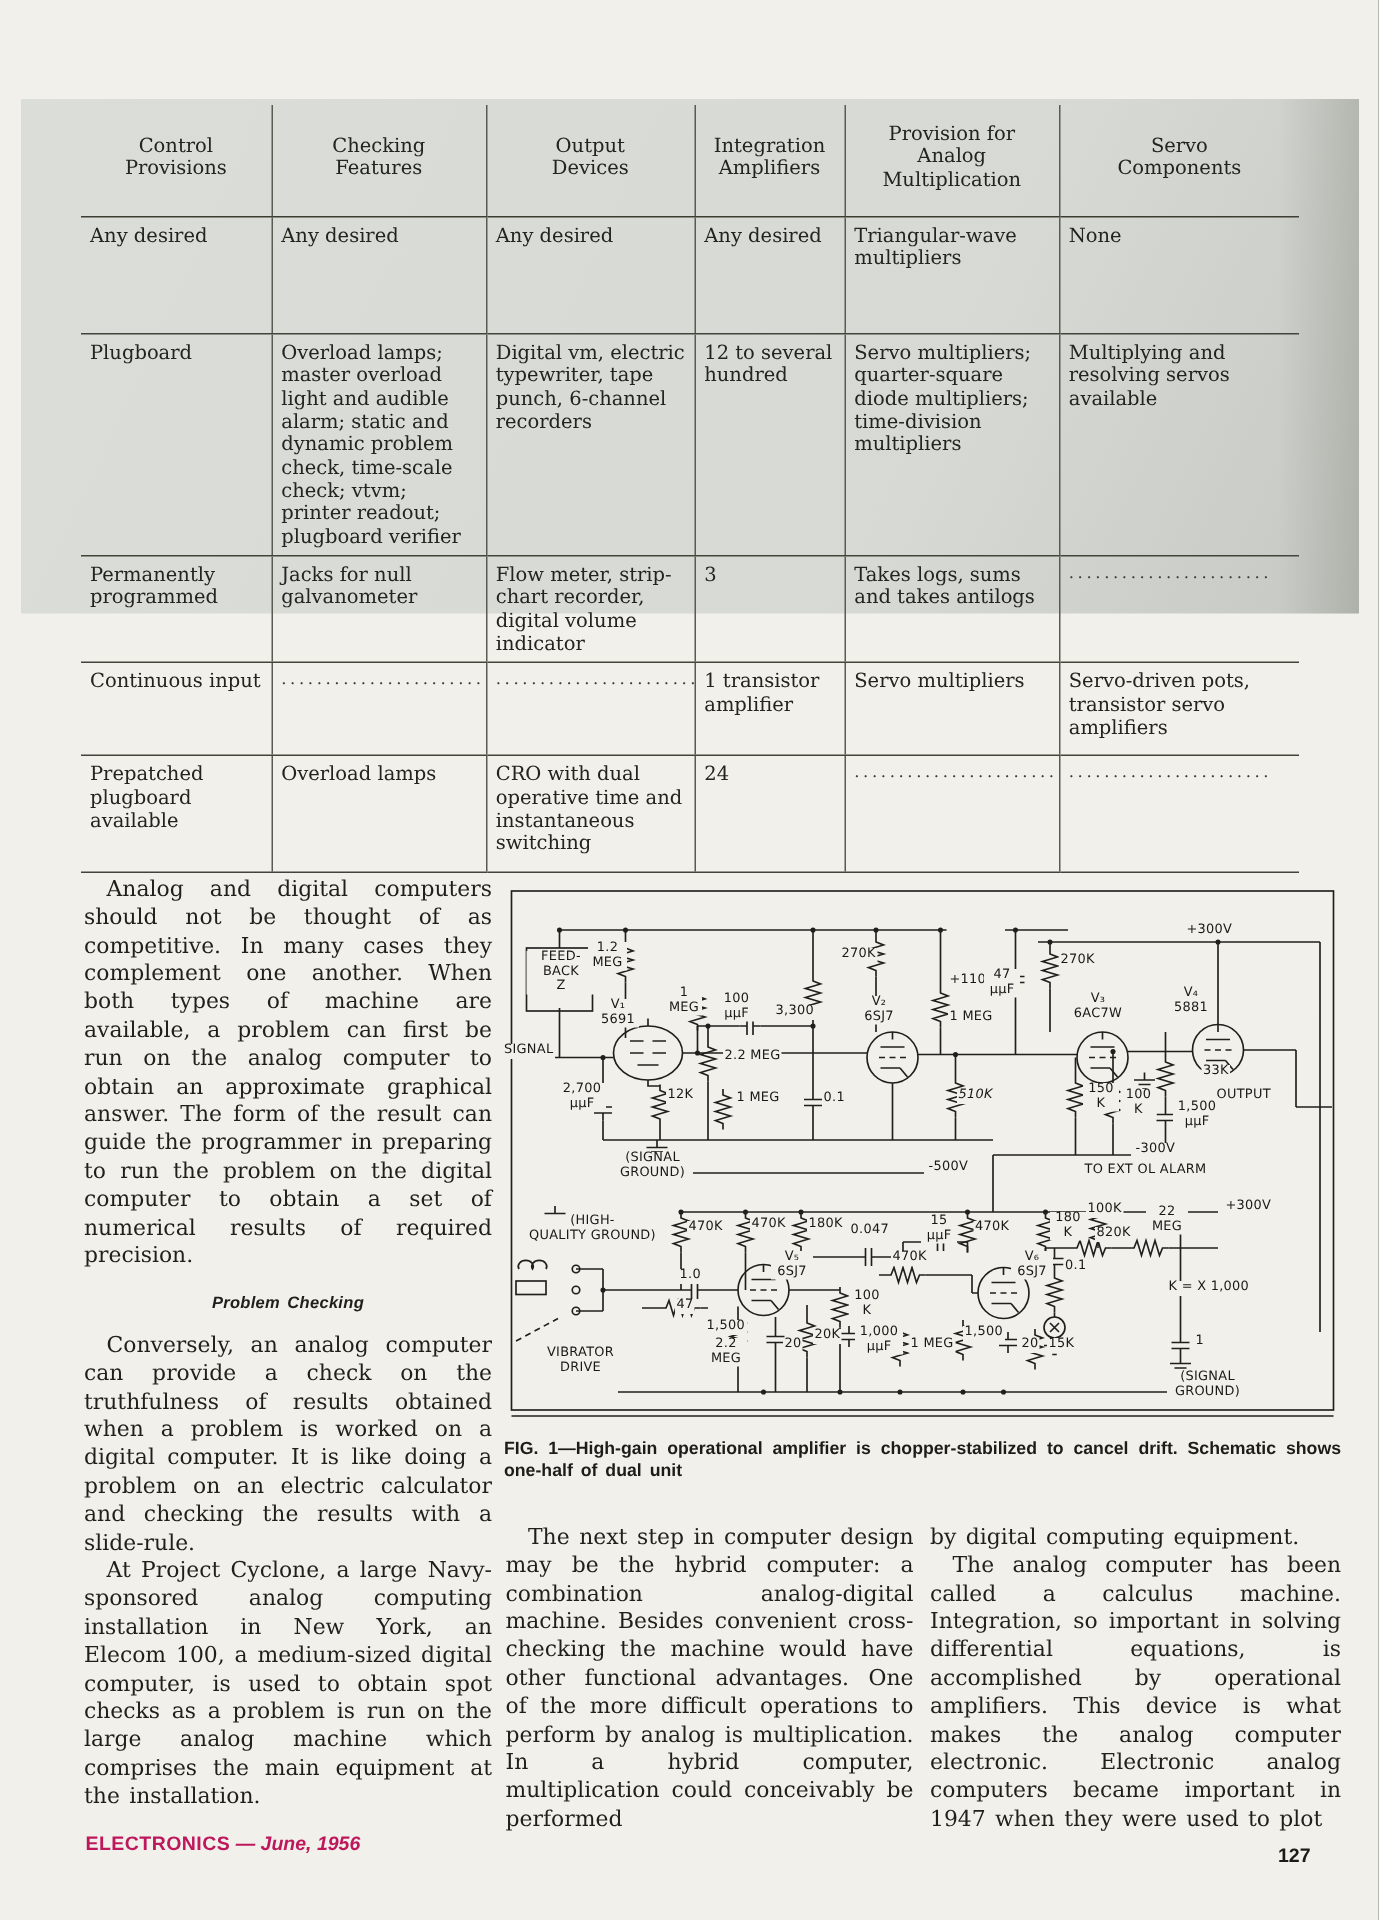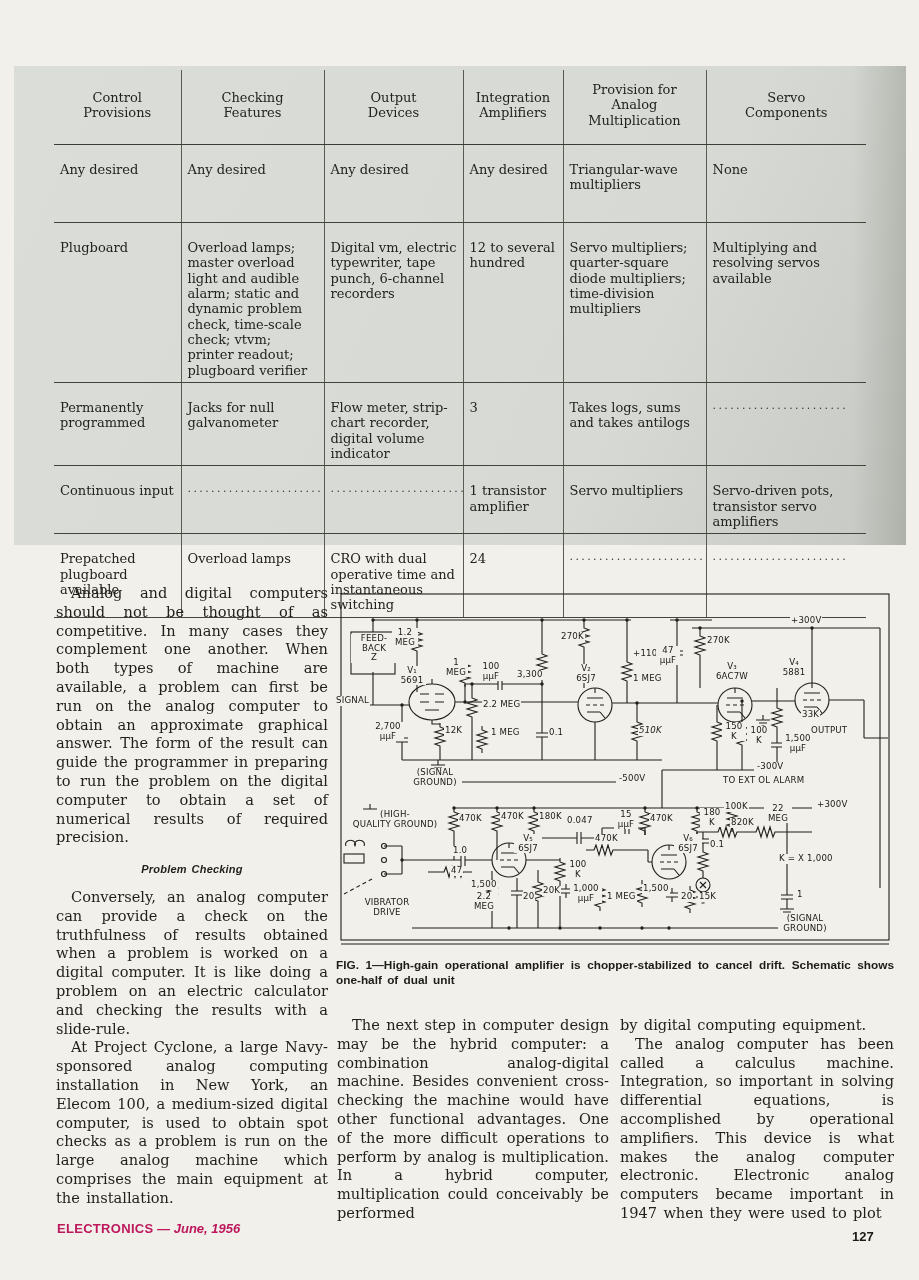--- a/index.html
+++ b/index.html
@@ -1,28 +1,28 @@
 <!DOCTYPE html>
 <html><head>
 <meta charset="utf-8">
 <style>
   html,body{margin:0;padding:0;background:#888;}
   .page{position:relative;width:919px;height:1280px;background:#f1f0ea;margin:0 auto;
         font-family:"DejaVu Serif","Liberation Serif",serif;color:#201f1c;overflow:hidden;}
   
-  .table-panel{position:absolute;left:14px;top:66px;width:892px;height:479px;
+  .table-panel{position:absolute;left:14px;top:66px;width:892px;height:343px;
     background:linear-gradient(115deg,#dbded8 0%,#d7dad4 68%,#c6c9c3 100%);}
   .panel-shade{position:absolute;right:0;top:0;width:54px;height:100%;
     background:linear-gradient(to right,rgba(110,115,105,0),rgba(110,115,105,.28));}
   table.spec{position:absolute;left:40px;top:4px;width:812px;border-collapse:collapse;
     font-size:13px;line-height:1.18;color:#23231f;table-layout:fixed;}
   table.spec th{font-weight:normal;text-align:center;vertical-align:middle;
     white-space:pre-line;padding:10px 4px 14px;height:50px;
     border-bottom:1.5px solid #3c3c33;}
-  table.spec td{vertical-align:top;padding:17px 6px 4px;border-bottom:1.2px solid #43433a;}
+  table.spec td{vertical-align:top;padding:5px 6px 4px;border-bottom:1.2px solid #43433a;}
   table.spec th+th, table.spec td+td{border-left:1px solid #5a5a50;}
   table.spec .dots{font-size:11px;letter-spacing:2.4px;color:#3c3c34;overflow:hidden;white-space:nowrap;}
   col.c0{width:127px}col.c1{width:143px}col.c2{width:139px}col.c3{width:100px}col.c4{width:143px}col.c5{width:160px}
   
   .col{position:absolute;text-align:justify;font-size:14.6px;line-height:18.8px;word-spacing:1.6px;}
   .col p{margin:0;}
   .col p.ind{text-indent:15px;}
   .left-col{left:56px;top:584px;width:272px;}
   .mid-col{left:337px;top:1016px;width:272px;}
   .right-col{left:620px;top:1016px;width:274px;}

